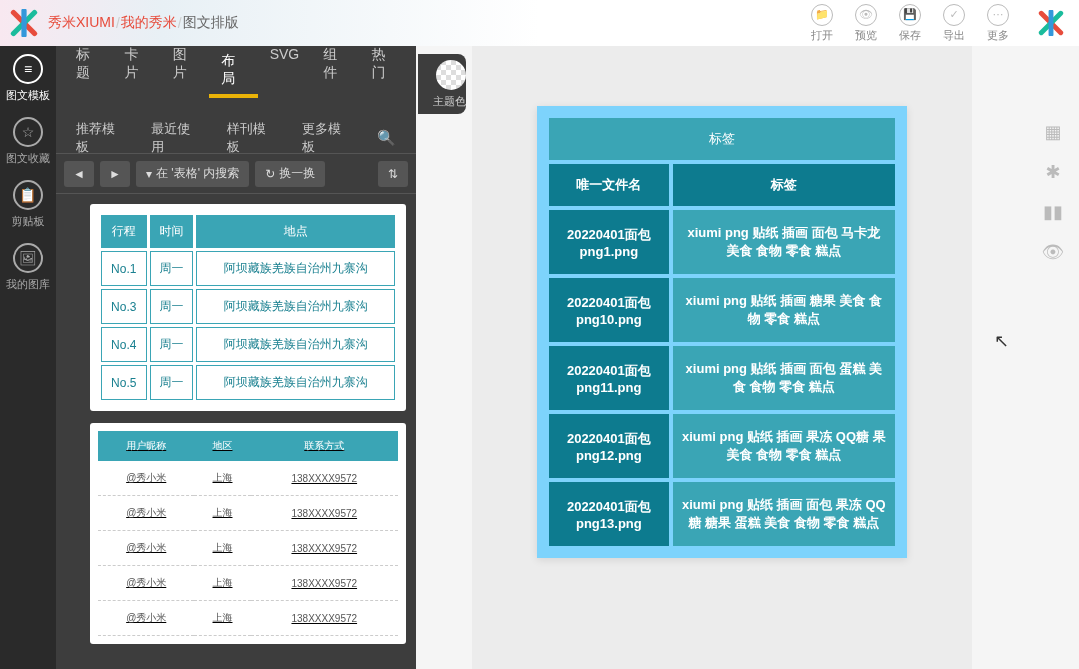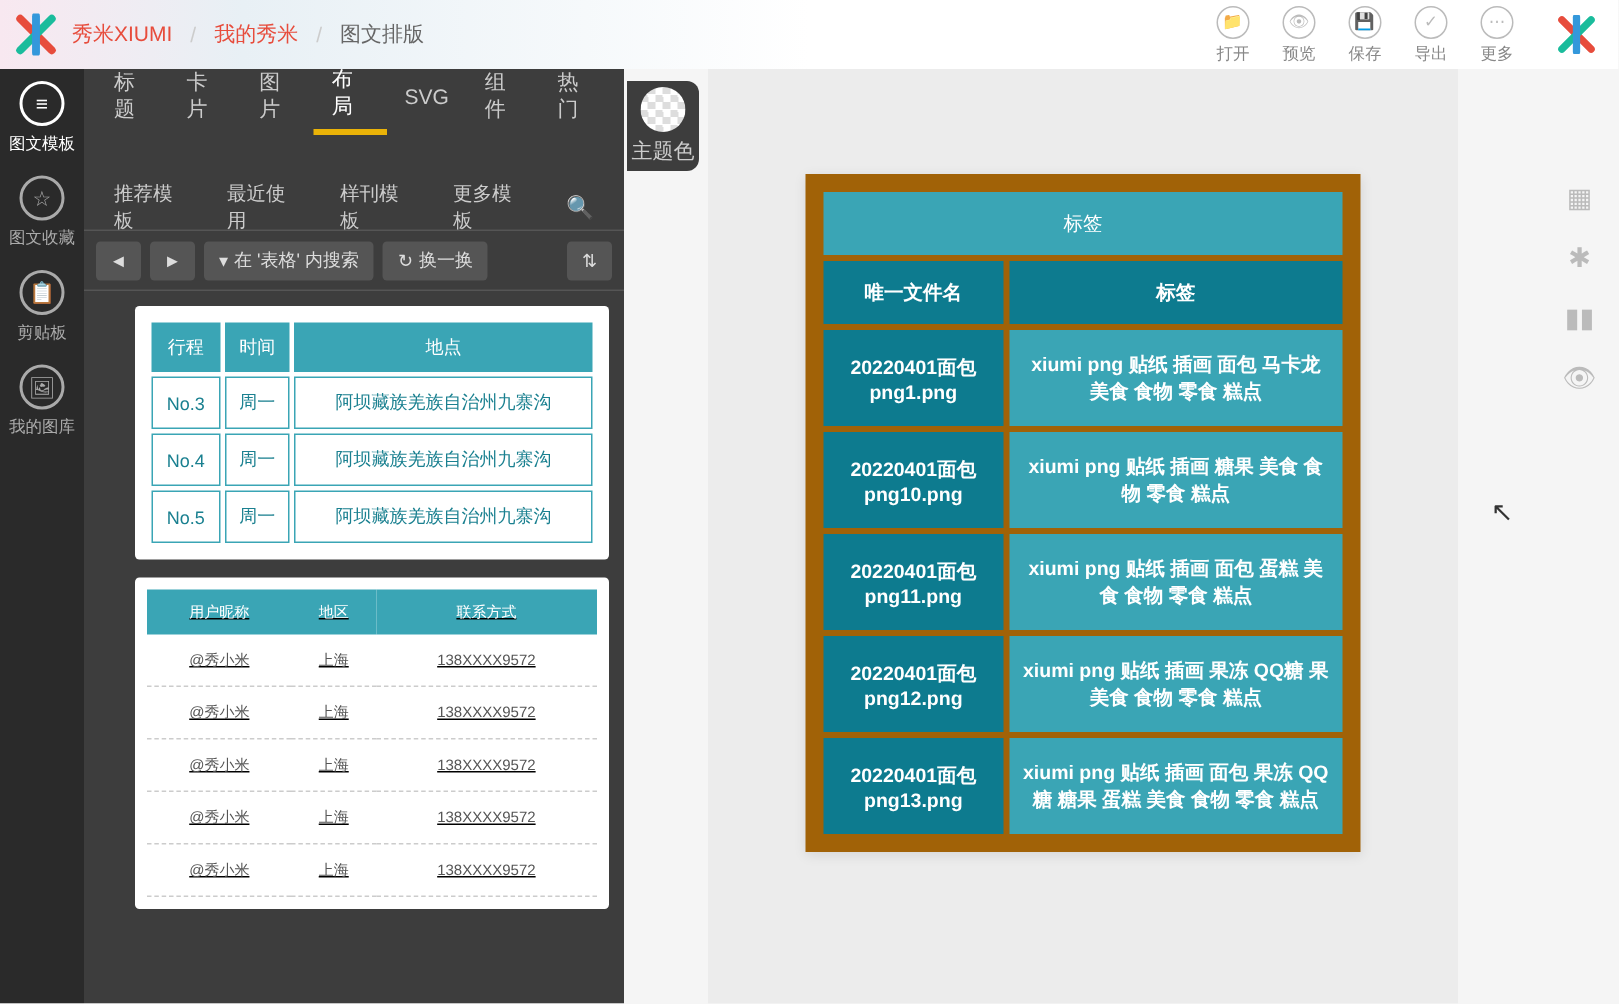--- a/index.html
+++ b/index.html
@@ -2,41 +2,41 @@
 <html><head>
 <meta charset="utf-8">
 <style>
 * { margin: 0; padding: 0; box-sizing: border-box; font-family: -apple-system, "PingFang SC", "Microsoft YaHei", sans-serif; }
 body { width: 1079px; height: 669px; overflow: hidden; background: #f5f5f5; position: relative; }
 
 
 .topbar { height: 46px; background: linear-gradient(90deg, #f8e8f0 0%, #e8f0f5 15%, #fff 50%); display: flex; align-items: center; padding: 0 10px; position: relative; }
 .logo { width: 28px; height: 28px; margin-right: 10px; }
 .logo svg, .logo-right svg { width: 100%; height: 100%; }
-.breadcrumb { display: flex; align-items: center; gap: 12px; font-size: 14px; }
+.breadcrumb { display: flex; align-items: center; gap: 1px; font-size: 14px; }
 .breadcrumb span { color: #e74c3c; }
 .breadcrumb .sep { color: #ccc; }
 .breadcrumb .current { color: #666; }
 .top-actions { position: absolute; right: 70px; display: flex; gap: 22px; }
 .top-action { display: flex; flex-direction: column; align-items: center; font-size: 11px; color: #888; cursor: pointer; }
 .top-action .icon-circ { width: 22px; height: 22px; border: 1.5px solid #bbb; border-radius: 50%; margin-bottom: 2px; display: flex; align-items: center; justify-content: center; font-size: 11px; color: #bbb; }
 .logo-right { position: absolute; right: 15px; width: 26px; height: 26px; }
 
 
 .leftrail { position: absolute; left: 0; top: 46px; width: 56px; height: calc(100% - 46px); background: #2a2a2a; display: flex; flex-direction: column; align-items: center; padding-top: 8px; }
 .rail-item { width: 48px; text-align: center; color: #aaa; font-size: 11px; margin-bottom: 14px; cursor: pointer; }
 .rail-item.active { color: #fff; }
 .rail-icon { width: 30px; height: 30px; border: 2px solid currentColor; border-radius: 50%; margin: 0 auto 4px; display: flex; align-items: center; justify-content: center; font-size: 14px; }
 
 
 .panel { position: absolute; left: 56px; top: 46px; width: 360px; height: calc(100% - 46px); background: #3d3d3d; }
-.tabs1 { display: flex; height: 36px; align-items: center; padding: 0 8px; }
+.tabs1 { display: flex; height: 36px; align-items: flex-start; padding: 0 8px; }
 .tab1 { color: #ccc; font-size: 14px; padding: 0 12px; cursor: pointer; font-weight: 500; }
 .tab1.active { color: #fff; border-bottom: 4px solid #eab308; padding-bottom: 6px; margin-top: 6px; }
-.theme-btn { position: absolute; right: -50px; top: 8px; width: 48px; height: 60px; background: #3d3d3d; border-radius: 0 8px 8px 0; display:flex; flex-direction:column; align-items:center; justify-content:center; color:#ccc; font-size:14px; }
+.theme-btn { position: absolute; right: -50px; top: 8px; width: 48px; height: 60px; background: #3d3d3d; border-radius: 0 8px 8px 0; display:flex; flex-direction:column; align-items:flex-end; justify-content:center; color:#ccc; font-size:11px; }
 .theme-circ { width:30px; height:30px; border-radius:50%; background: repeating-conic-gradient(#ddd 0 25%, #fff 0 50%); background-size: 10px 10px; margin-bottom:4px;}
 .tabs2 { display: flex; height: 32px; align-items: center; padding: 0 8px; border-bottom: 1px solid #555; margin-top: 40px; }
 .tab2 { color: #ccc; font-size: 13px; padding: 0 12px; cursor: pointer; }
 .tab2 .search-ic { font-size: 15px; }
 .toolbar { display: flex; height: 40px; align-items: center; padding: 0 8px; gap: 6px; border-bottom: 1px solid #555;}
 .tbtn { background: #555; color: #ddd; border: none; height: 26px; padding: 0 10px; border-radius: 3px; font-size: 12px; cursor: pointer; display:inline-flex; align-items:center; gap:4px;}
 .tbtn.sm { width: 30px; padding:0; justify-content:center;}
 .spacer { flex: 1; }
 
 
@@ -45,21 +45,21 @@
 .ttable { width: 100%; border-collapse: separate; border-spacing: 3px; font-size: 12px; }
 .ttable th { background: #3aa5b5; color: #fff; padding: 8px 4px; font-weight: 500; }
 .ttable td { background: #fff; border: 1px solid #3aa5b5; color: #1a8090; padding: 8px 4px; text-align: center; }
 .ttable2 { width: 100%; border-collapse: collapse; font-size: 10px; text-decoration: underline; }
 .ttable2 th { background: #3aa5b5; color: #fff; padding: 8px 4px; font-weight: 500; text-align:center;}
 .ttable2 td { border-bottom: 1px dashed #ccc; color: #555; padding: 10px 4px; text-align: center; }
 
 
 .canvas-wrap { position: absolute; left: 472px; top: 46px; width: 500px; height: calc(100% - 46px); background: #ececec; padding: 60px 0;}
 .cursor-anim { position:absolute; right: 70px; top: 330px; font-size:18px; color:#333;}
-.canvas { background: #a16207; width: 370px; margin: 10px auto; padding: 8px; box-shadow: 0 2px 8px rgba(0,0,0,0.1); }
+.canvas { background: #7dd3fc; width: 370px; margin: 0 auto; padding: 8px; box-shadow: 0 2px 8px rgba(0,0,0,0.1); }
 .ctable { width: 100%; border-collapse: separate; border-spacing: 4px; font-size: 13px; }
 .ctable th.wide { background: #3aa5b5; color: #fff; padding: 12px; font-weight: 500;}
 .ctable th { background: #0d7b8f; color: #fff; padding: 12px 6px; font-weight: 600;}
 .ctable td.c1 { background: #0d7b8f; color: #fff; padding: 14px 6px; text-align:center; font-weight:600; width: 35%;}
 .ctable td.c2 { background: #3aa5b5; color: #fff; padding: 14px 8px; text-align:center; font-weight:600;}
 
 
 .rightrail { position: absolute; right: 14px; top: 120px; display: flex; flex-direction: column; gap: 16px; }
 .ricon { width: 24px; height: 24px; color: #bbb; cursor: pointer; display:flex; align-items:center; justify-content:center; font-size:18px;}
 
@@ -156,20 +156,25 @@
   <div class="templates">
     <div class="tmpl-card">
       <table class="ttable">
         <tbody>
             <tr>
               <th>行程</th>
               <th>时间</th>
               <th>地点</th>
             </tr>
         <tr>
+              <td>No.1</td>
+              <td>周一</td>
+              <td>阿坝藏族羌族自治州九寨沟</td>
+            </tr>
+        <tr>
               <td>No.3</td>
               <td>周一</td>
               <td>阿坝藏族羌族自治州九寨沟</td>
             </tr>
         <tr>
               <td>No.4</td>
               <td>周一</td>
               <td>阿坝藏族羌族自治州九寨沟</td>
             </tr>
         <tr>

